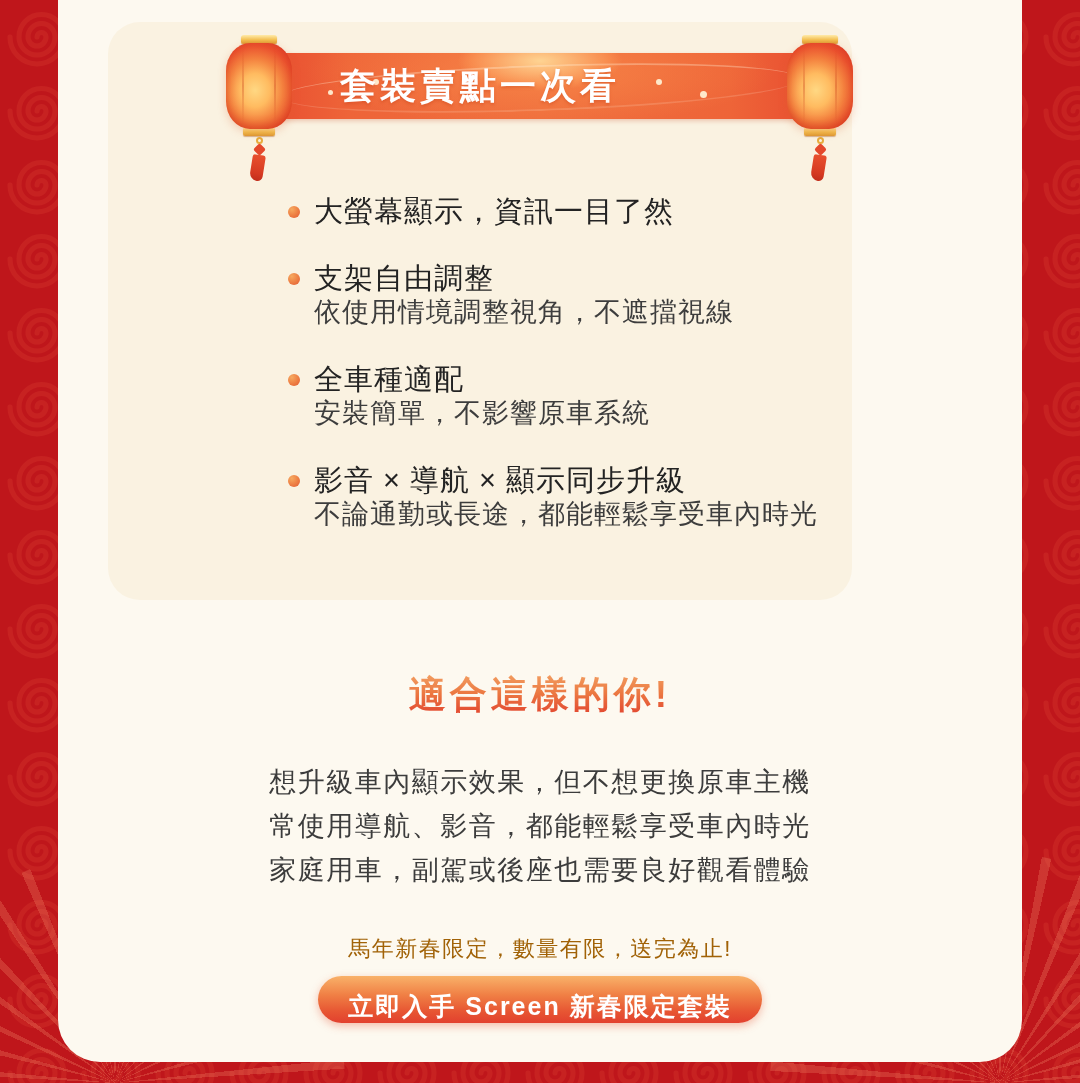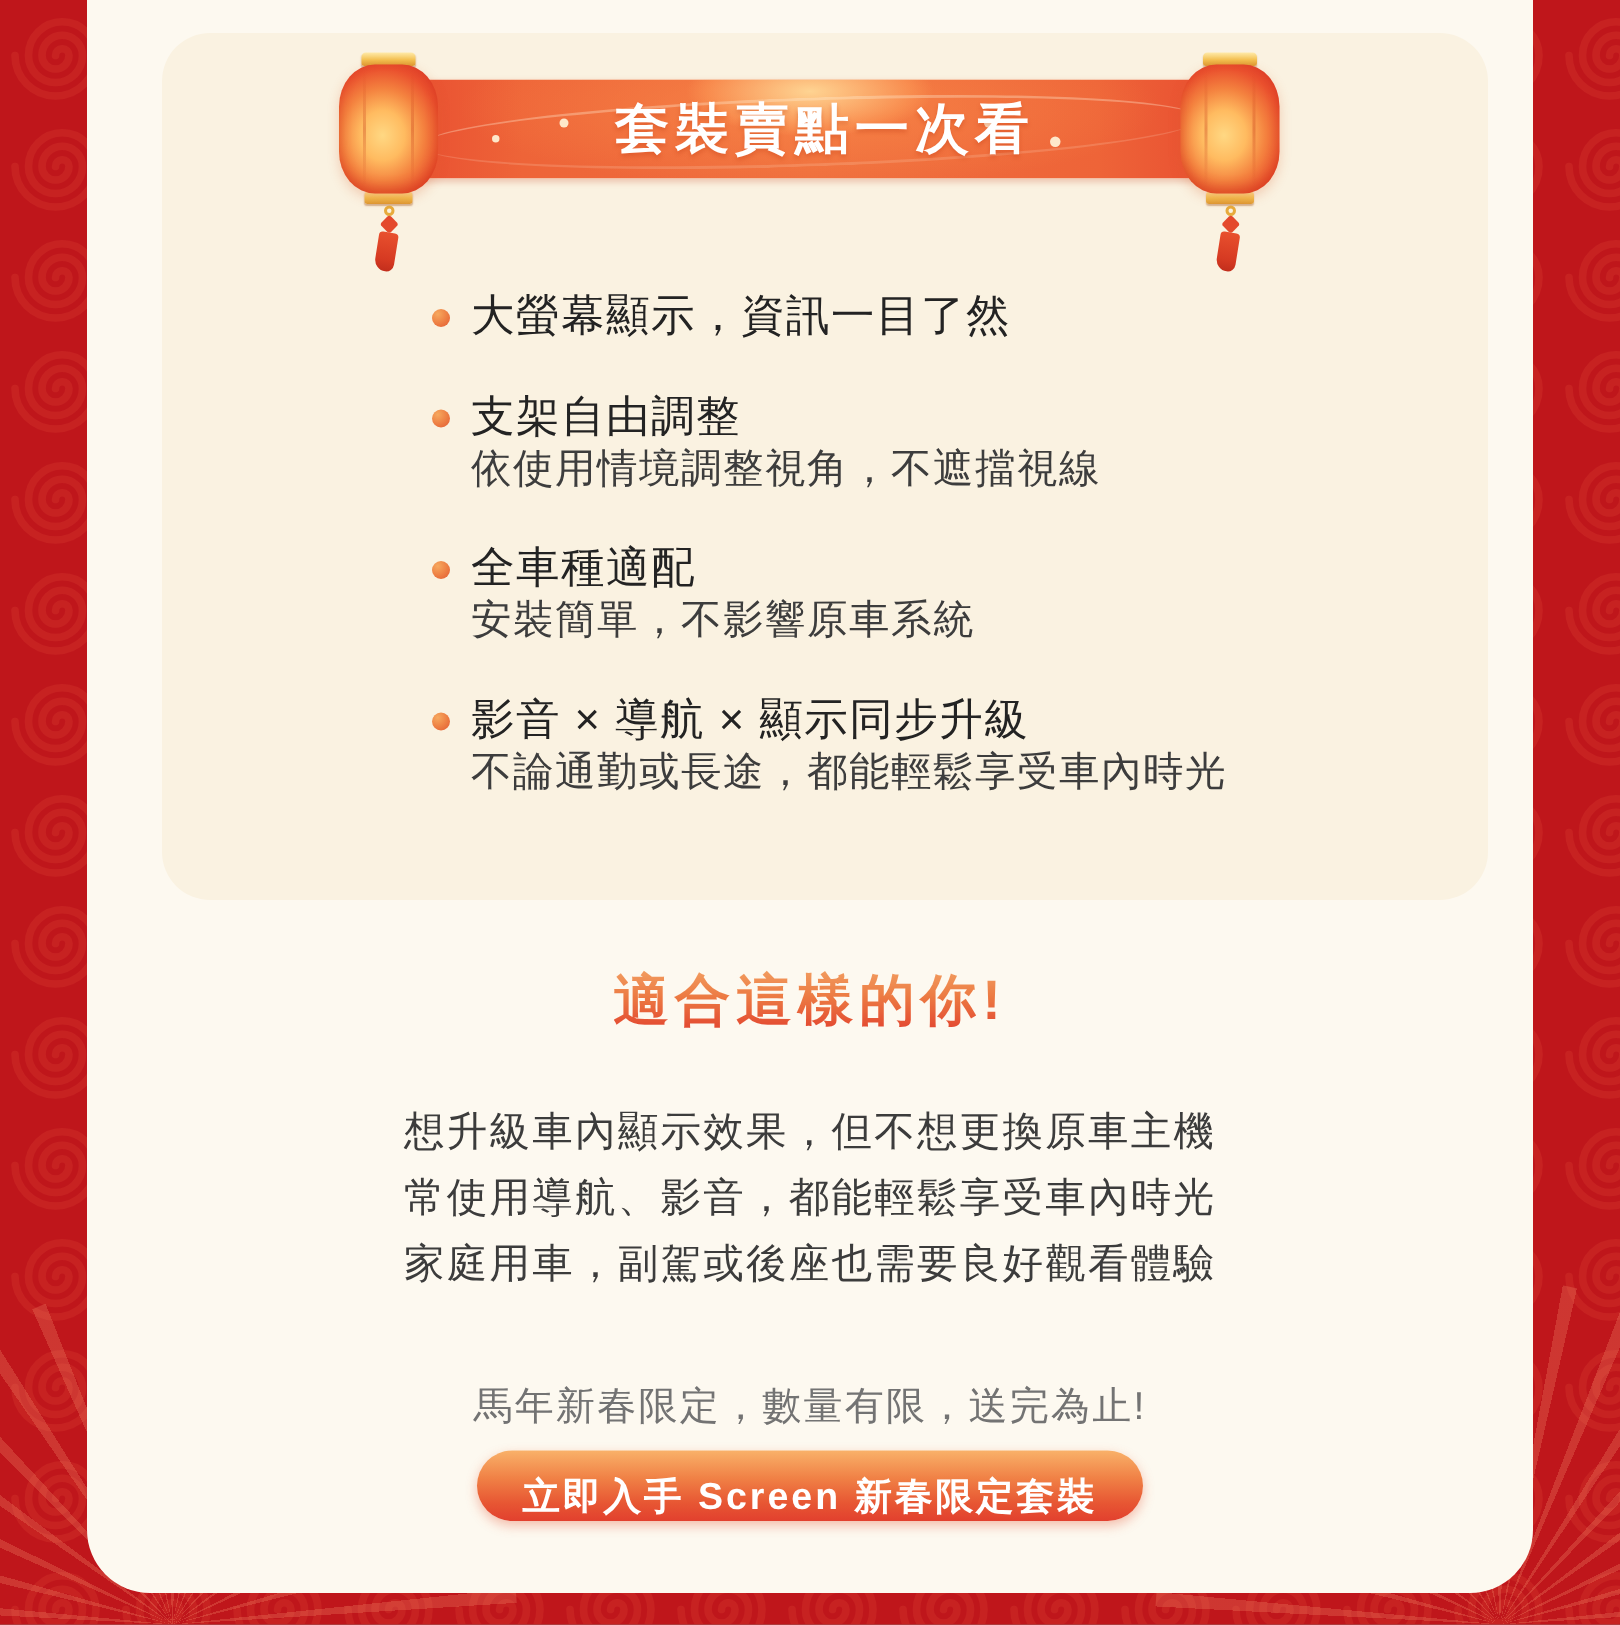--- a/index.html
+++ b/index.html
@@ -19,21 +19,21 @@
   .ray-fan.left  { left:-115px;  bottom:-230px; }
   .ray-fan.right { right:-150px; bottom:-230px; }
 
   .panel {
     position:absolute; z-index:1; left:58px; top:0; width:964px; height:1062px;
     background:#fdf9f0; border-radius:0 0 42px 42px;
   }
 
   
   .feature-card {
-    position:absolute; left:50px; top:22px; width:884px; height:578px;
+    position:absolute; left:50px; top:22px; width:744px; height:578px;
     background:#faf2e1; border-radius:32px;
   }
 
   .ribbon {
     position:absolute; left:150px; top:31px; width:564px; height:66px;
     border-radius:5px;
     background:
       radial-gradient(110px 40px at 50% 12%, rgba(255,216,150,0.95), rgba(255,165,95,0.40) 62%, rgba(255,165,95,0) 75%),
       radial-gradient(300px 70px at 50% 28%, rgba(248,135,72,0.85), rgba(248,135,72,0) 78%),
       linear-gradient(90deg, #e84c30 0%, #ee6438 16%, #ef6e3d 50%, #ee6438 84%, #e84c30 100%);
@@ -86,30 +86,30 @@
 
   
   .features { position:absolute; left:180px; top:172px; }
   .feature-item { display:flex; align-items:flex-start; margin-bottom:33px; }
   .bullet-dot { flex:none; width:12px; height:12px; border-radius:50%; margin:12px 14px 0 0;
     background:radial-gradient(circle at 32% 28%, #f6a95f 0%, #ef8547 45%, #e25a31 100%); }
   .feature-title { font-size:29px; font-weight:400; color:#232323; line-height:34px; letter-spacing:1px; }
   .feature-desc  { font-size:27px; font-weight:400; color:#3d3d3d; line-height:33px; letter-spacing:1px; margin-top:1px; }
 
   
-  .lower { position:absolute; left:0; top:572px; width:100%; display:flex; flex-direction:column; align-items:center; }
+  .lower { position:absolute; left:0; top:600px; width:100%; display:flex; flex-direction:column; align-items:center; }
   .audience-title {
     margin-top:70px; font-size:37px; font-weight:800; letter-spacing:4px;
     background:linear-gradient(180deg,#f3a567 0%, #ec7a43 45%, #e03a2b 100%);
     -webkit-background-clip:text; background-clip:text;
     -webkit-text-fill-color:transparent; color:#e8502f;
   }
   .audience-lines { margin-top:40px; text-align:center; }
   .audience-line { font-size:27px; color:#3c3c3c; line-height:44px; letter-spacing:1.5px; }
-  .urgency-note { margin-top:56px; font-size:26px; color:#737373; letter-spacing:1.5px; }
+  .urgency-note { margin-top:42px; font-size:22px; color:#a16207; letter-spacing:1.5px; }
   .cta-button {
     margin-top:12px; width:444px; height:47px; border:none; cursor:pointer;
     border-radius:24px; display:flex; align-items:flex-end; justify-content:center;
     background:linear-gradient(180deg,#f9b169 0%, #f08045 40%, #e75633 75%, #e2402e 100%);
     box-shadow:0 3px 8px rgba(225,75,40,0.35);
   }
   .cta-label { color:#ffffff; font-size:25px; font-weight:700; letter-spacing:2px; }
 </style>
 </head>
 <body>

